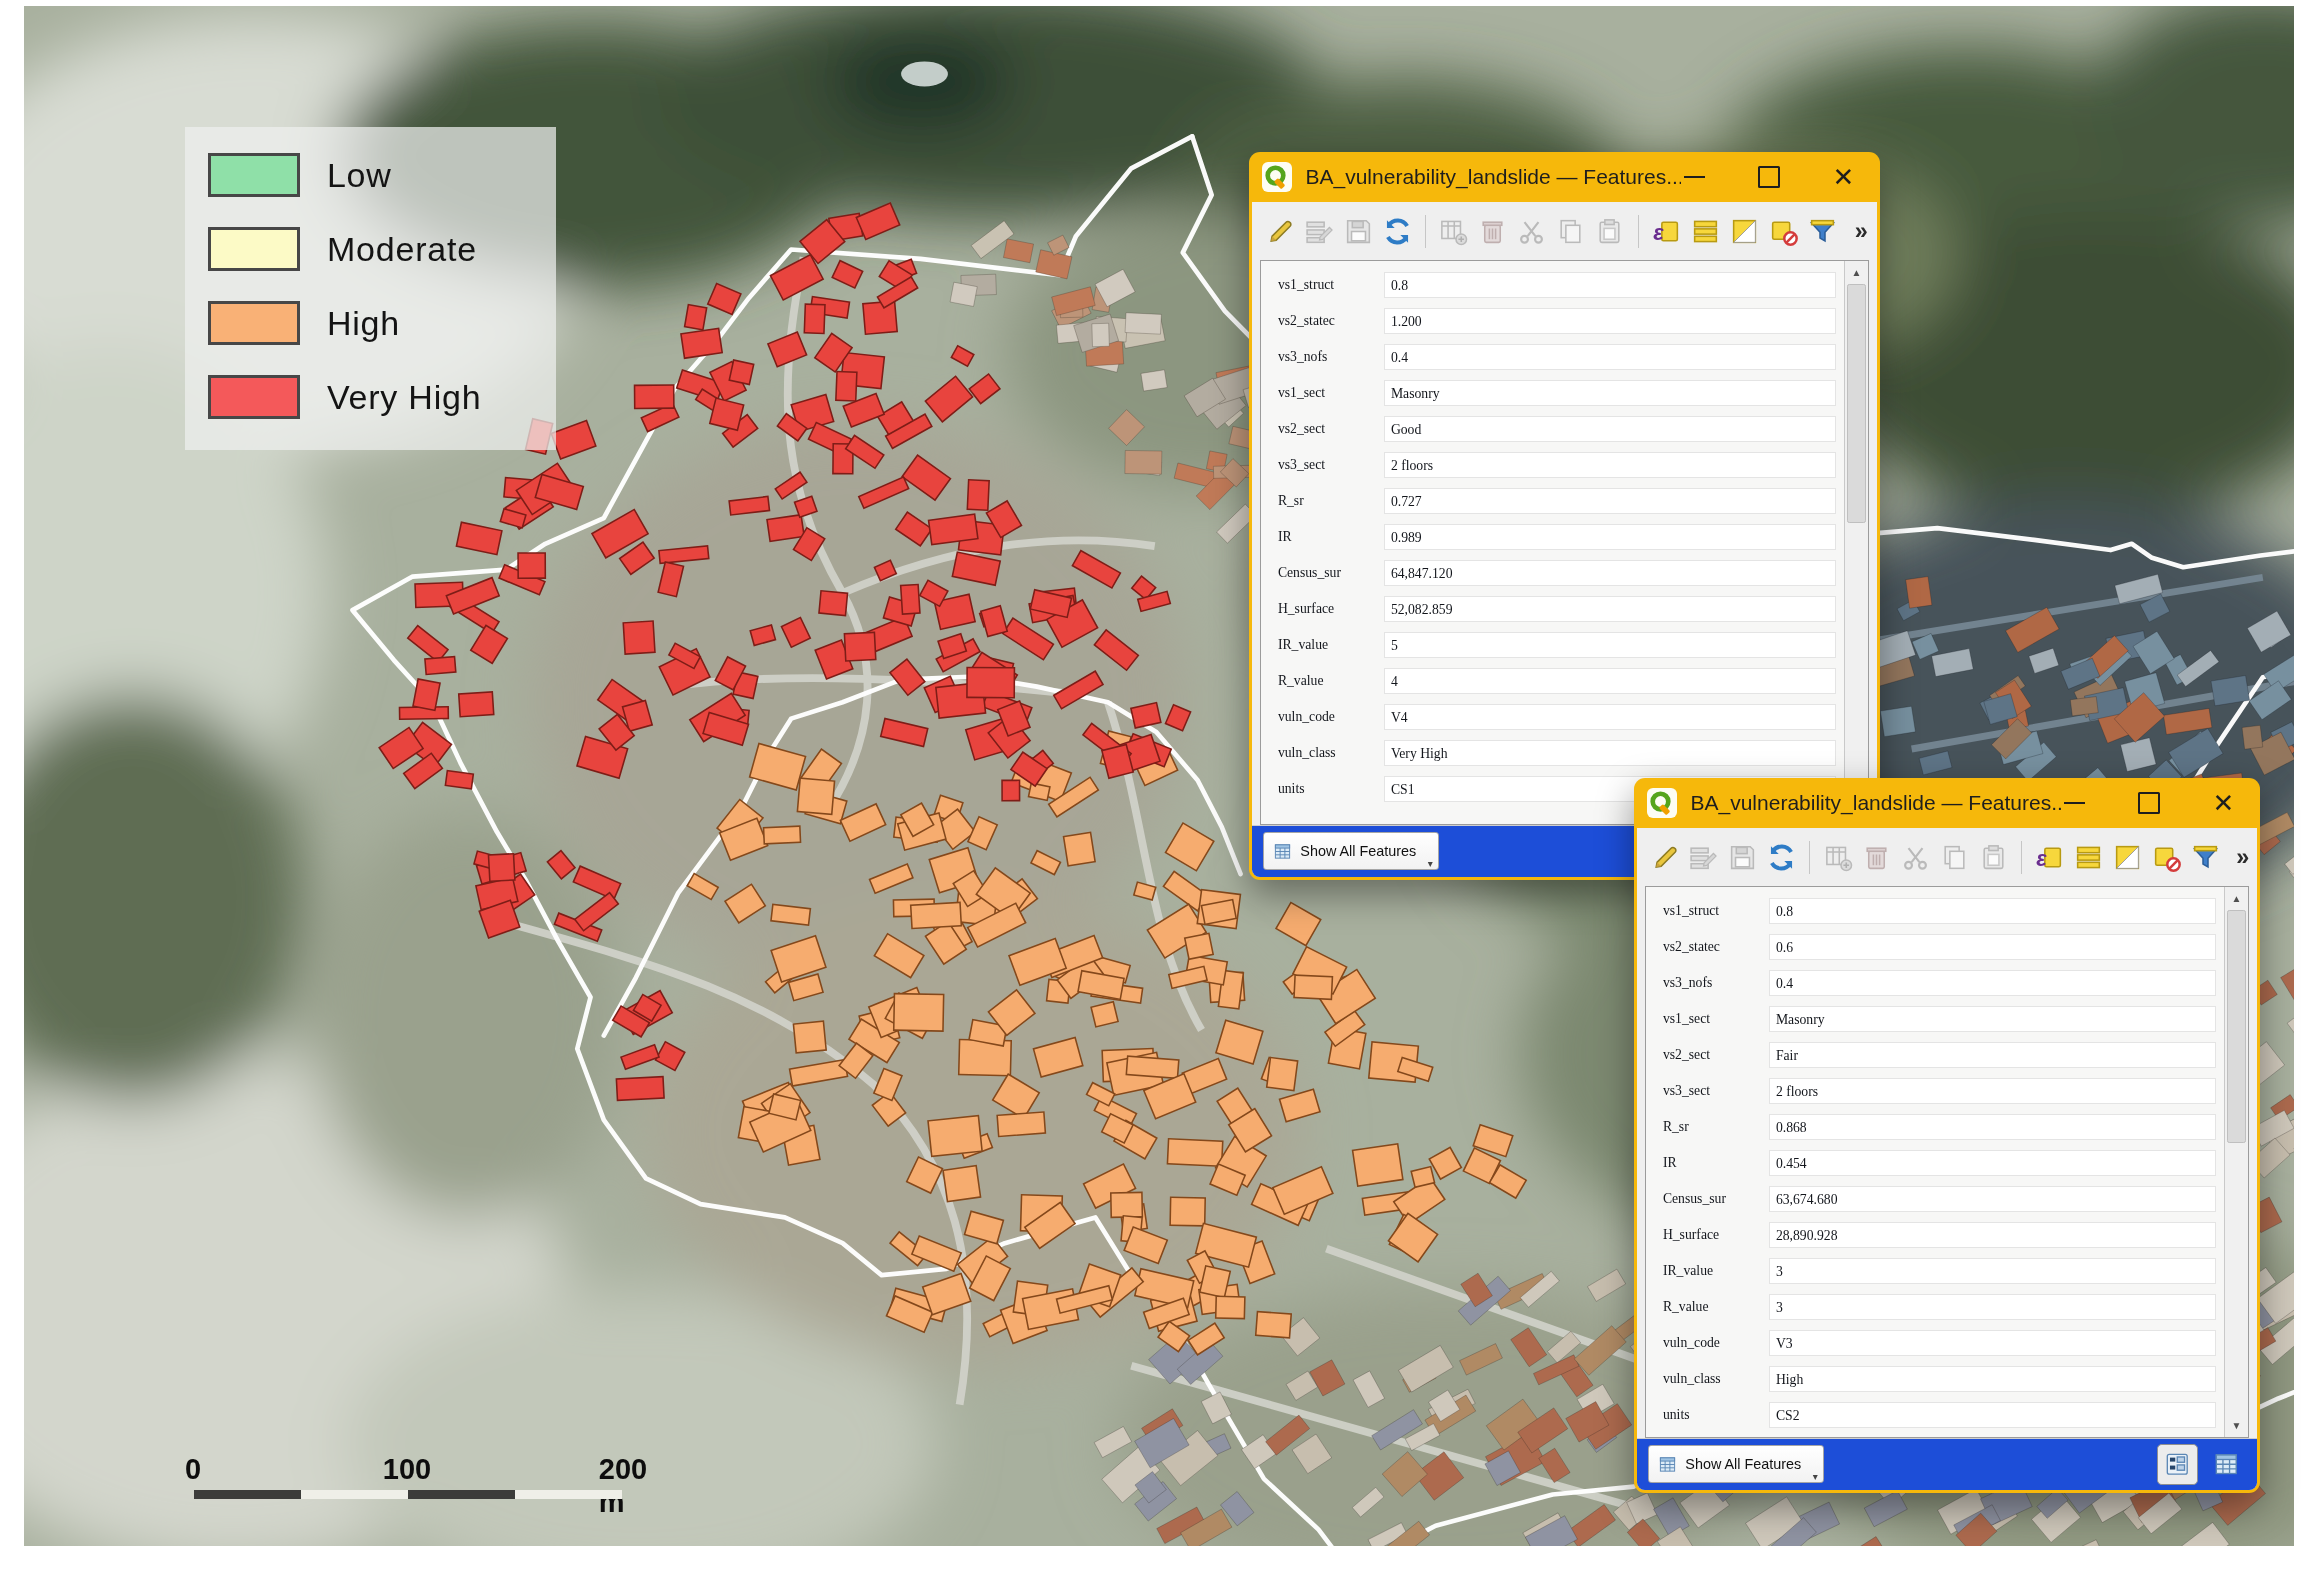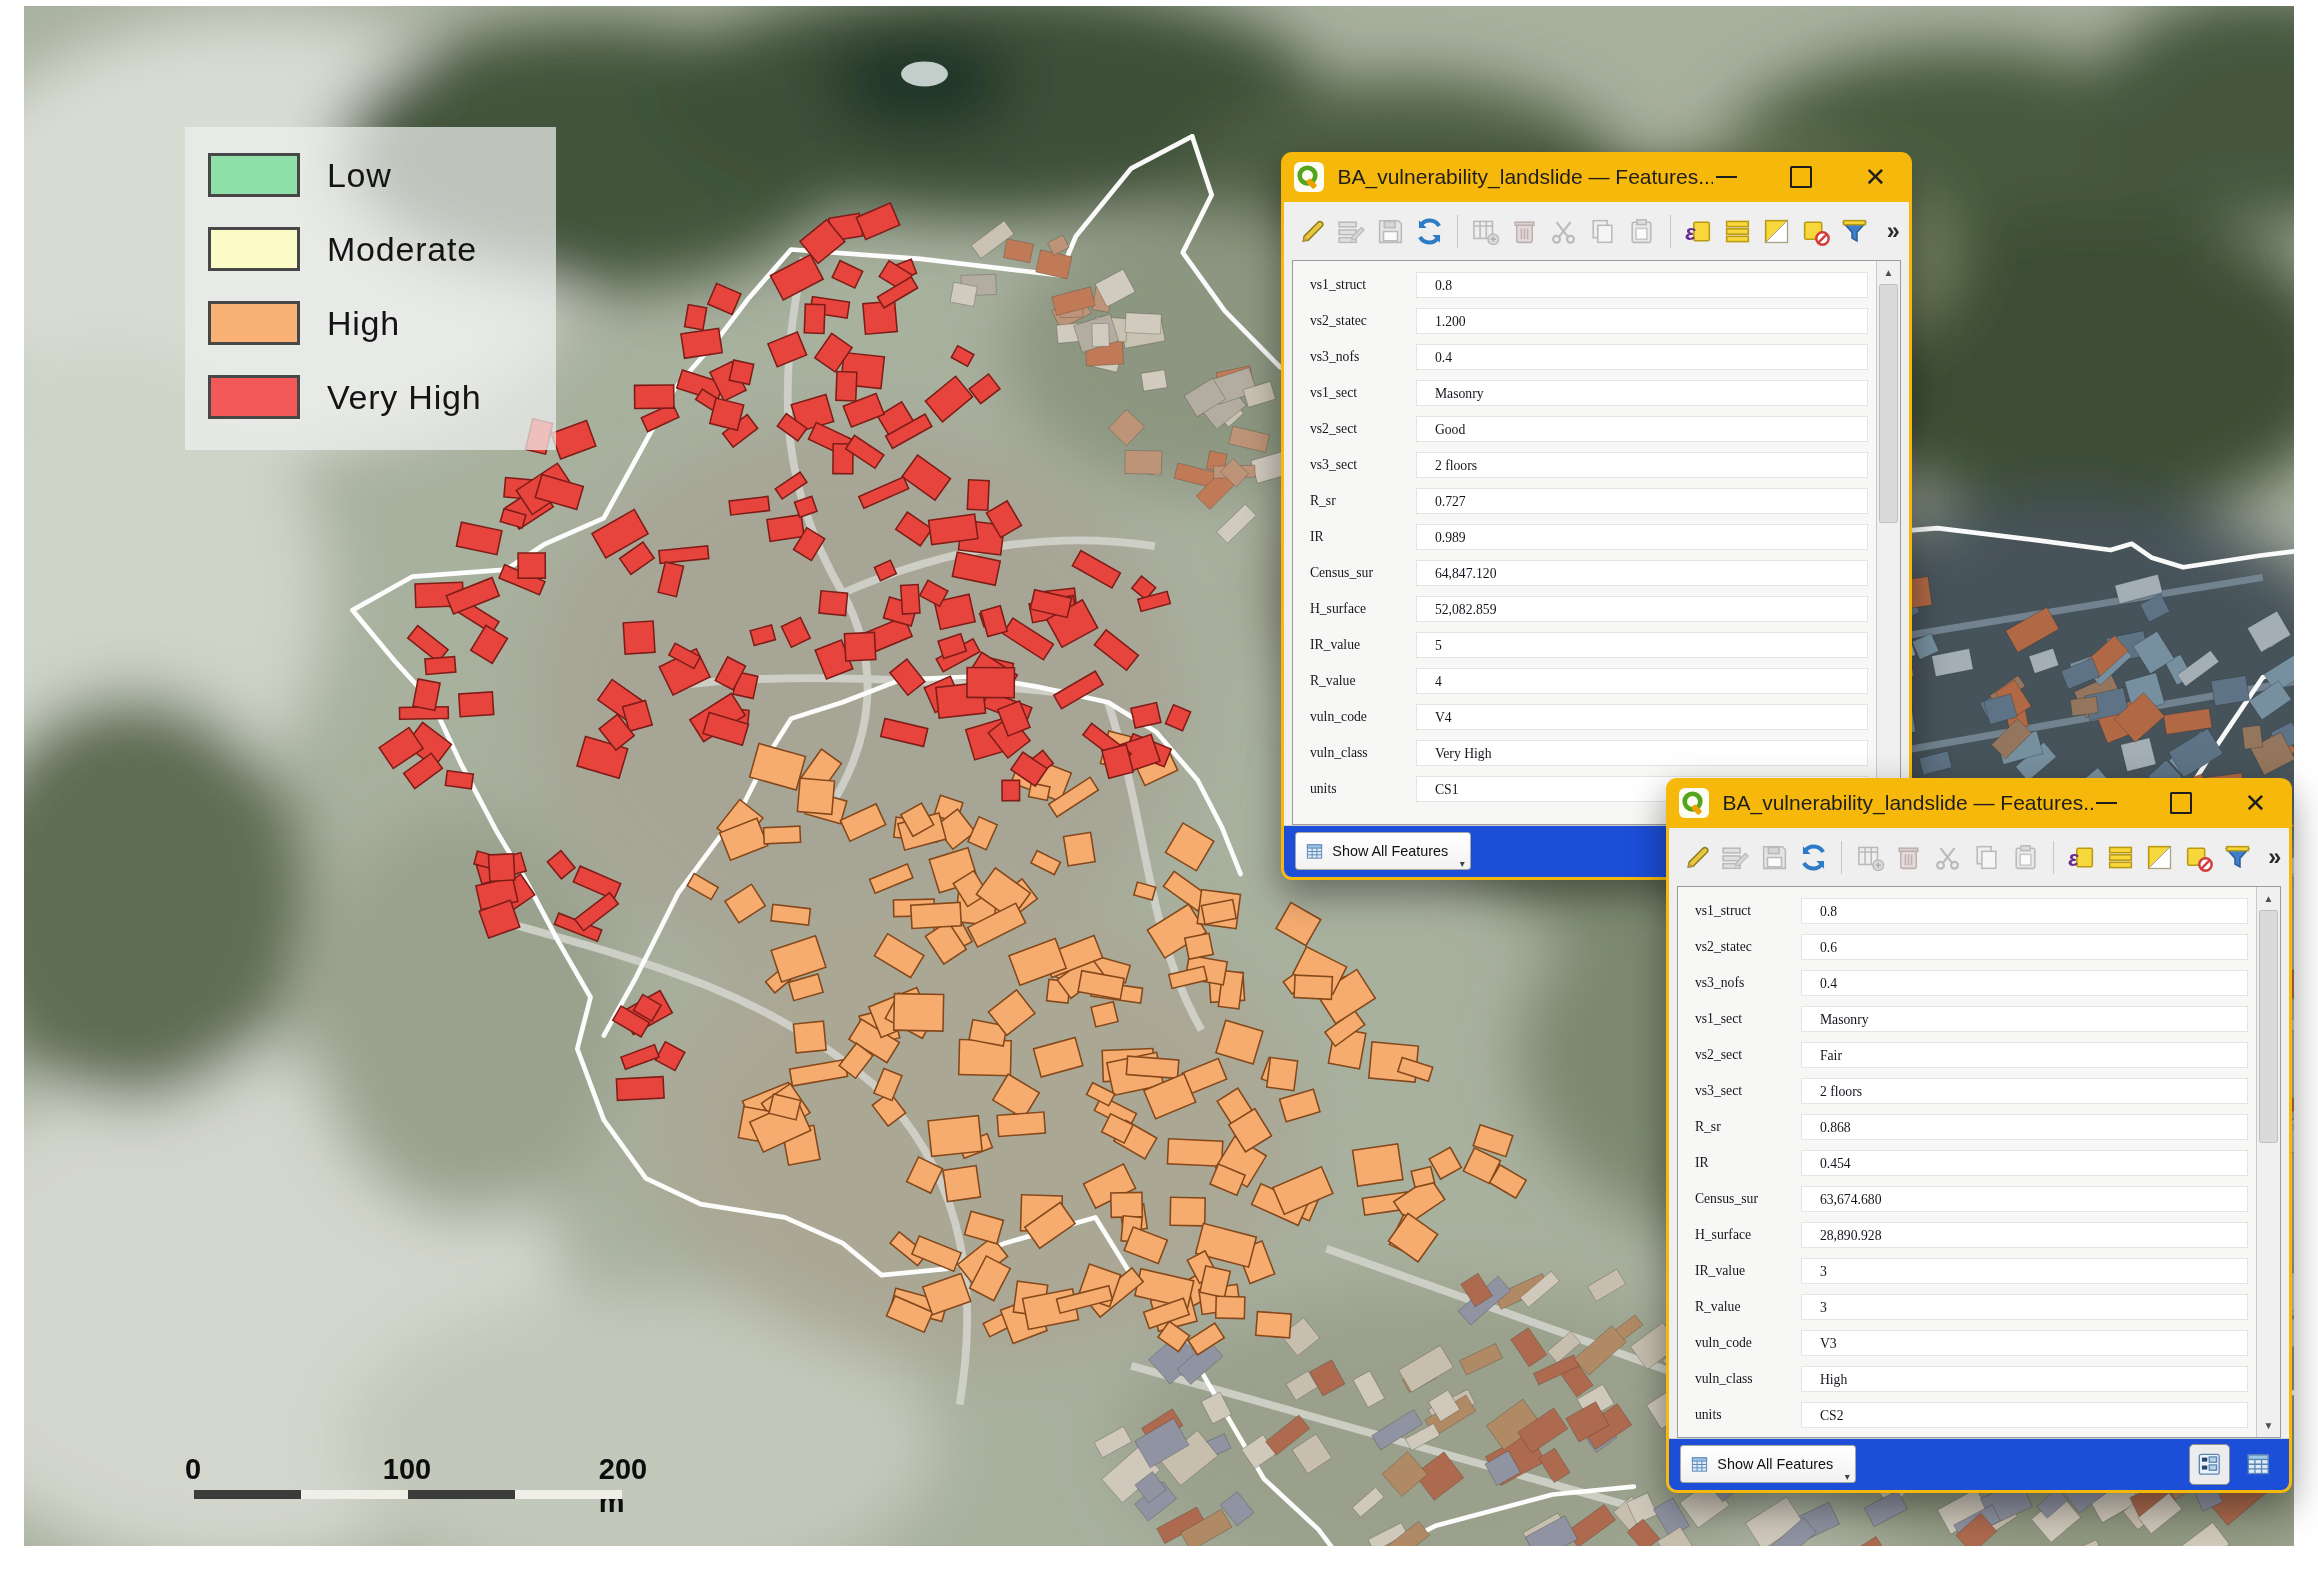--- a/index.html
+++ b/index.html
@@ -16,21 +16,21 @@
   .lsw{width:92px;height:44px;border:3.1px solid #474747;box-sizing:border-box;flex:0 0 92px;}
   .llb{margin-left:26.5px;font-size:34px;color:#141414;letter-spacing:0.8px;}
   
   .scalebar{position:absolute;left:0;top:0;z-index:2;}
   .sb-lab{position:absolute;transform:translateX(-50%);font-size:29px;font-weight:bold;color:#0d0d0d;top:1453px;}
   .sb-bar{position:absolute;left:194px;top:1490px;width:428px;height:8.6px;display:flex;}
   .sb-seg{flex:1;}
   .sb-dark{background:#3c3c3a;}
   .sb-light{background:#efefe8;}
   
-  .qwin{position:absolute;border-radius:11px;background:#f6b80b;box-shadow:0 14px 37px rgba(0,0,0,.40);margin-left:32px;}
+  .qwin{position:absolute;border-radius:11px;background:#f6b80b;box-shadow:0 14px 37px rgba(0,0,0,.40);}
   .wtitle{position:absolute;left:0;top:0;right:0;height:50px;display:flex;align-items:center;border-radius:9.4px 9.4px 0 0;}
   .wlogo{width:30px;height:30px;margin-left:12.5px;flex:0 0 30px;}
   .wlogo svg{width:30px;height:30px;}
   .wtext{margin-left:14px;font-size:21px;color:#1e1e1e;white-space:nowrap;overflow:hidden;}
   .wctrls{margin-left:auto;margin-right:23.4px;display:flex;align-items:center;gap:48px;}
   .wc{width:26.5px;height:26.5px;display:flex;align-items:center;justify-content:center;cursor:default;}
   .wc-min i{display:block;width:21px;height:2.3px;background:#1e1e1e;}
   .wc-max i{display:block;width:18px;height:18px;border:2.3px solid #1e1e1e;border-radius:1.6px;}
   .wc-close{font-size:26px;color:#1e1e1e;line-height:1;}
   .wbody{position:absolute;left:3.1px;right:3.1px;top:50px;bottom:3.1px;background:#efefef;border-radius:0 0 7.8px 7.8px;}
@@ -40,21 +40,21 @@
   .ti svg{width:31px;height:31px;}
   .ti.dis{opacity:.75;}
   .tsep{width:0.8px;height:33px;background:#c6c6c6;margin:0 4.7px;}
   .morechev{font-size:23.4px;color:#2b2b2b;font-weight:bold;}
   
   .content{position:absolute;left:7.8px;right:7.8px;top:58px;bottom:52px;background:#f7f7f6;border:0.8px solid #9b9b9b;box-sizing:border-box;}
   .rows{position:absolute;left:0;top:0;right:24px;bottom:0;padding:6.2px 7.8px 0 17px;overflow:hidden;font-family:Liberation Serif, serif;}
   .row{height:36px;display:flex;align-items:center;}
   .lab{width:106px;flex:0 0 106px;font-size:13.7px;color:#13161c;white-space:nowrap;}
   .val{flex:1;height:26.5px;background:#ffffff;border:0.8px solid #e4e4e4;box-sizing:border-box;
-       font-size:13.7px;color:#13161c;line-height:25px;padding:0 18px;white-space:nowrap;}
+       font-size:13.7px;color:#13161c;line-height:25px;padding:0 6px;white-space:nowrap;}
   
   .vscroll{position:absolute;top:0;right:0;bottom:0;width:23.4px;background:#f0f0f0;border-left:0.8px solid #c9c9c9;}
   .sa{position:absolute;left:0;right:0;height:22px;display:flex;align-items:center;justify-content:center;
       font-size:10px;color:#4f4f4f;background:#f0f0f0;}
   .sa.up{top:0;}.sa.down{bottom:0;}
   .thumb{position:absolute;left:2.3px;right:2.3px;top:23.4px;height:42%;background:#dadada;border:0.8px solid #bfbfbf;border-radius:2.3px;}
   
   .wfooter{position:absolute;left:0;right:0;bottom:0;height:52px;background:#1d4ed8;border-top:0.8px solid #cfcfcf;
            display:flex;align-items:center;padding:0 11px;border-radius:0 0 7.8px 7.8px;box-sizing:border-box;}
   .showall{display:flex;align-items:center;gap:7.8px;height:36px;padding:0 22px 0 9.4px;position:relative;

